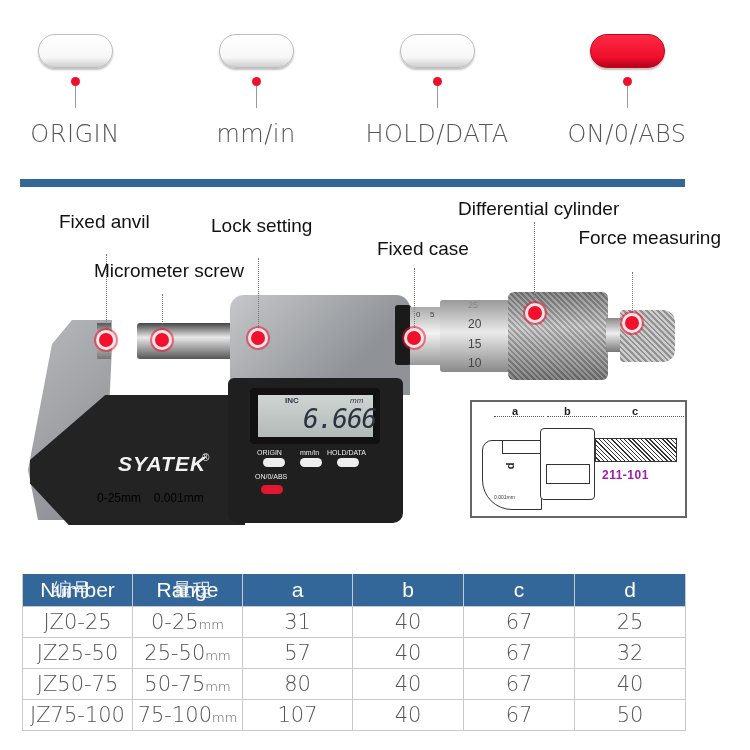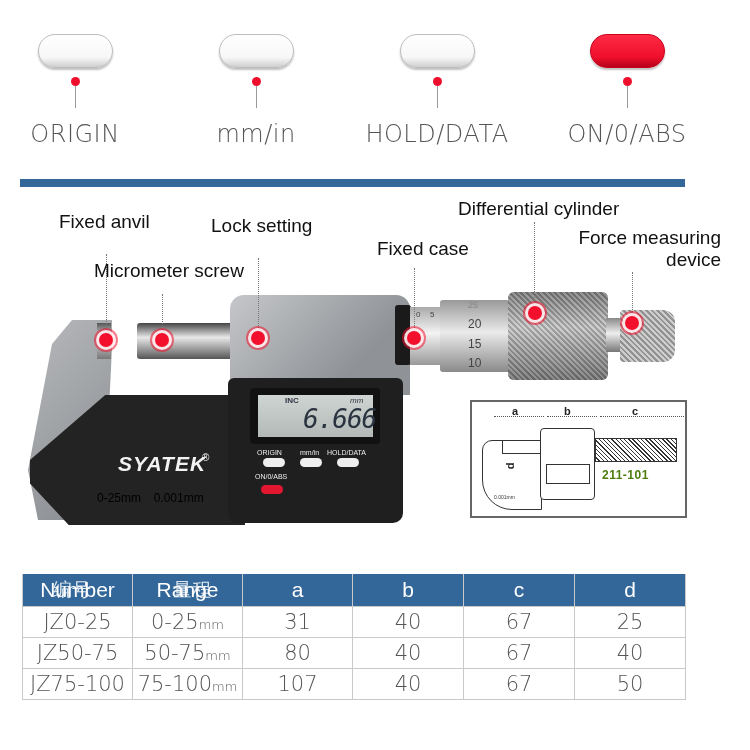--- a/index.html
+++ b/index.html
@@ -55,21 +55,21 @@
                  background: repeating-linear-gradient(45deg, #c4c4c4 0 2px, #8c8c8c 2px 4px), #aaa; border-radius: 6px; }
   .ratchet-big::after { content: ""; position: absolute; inset: 0; border-radius: 6px; background: linear-gradient(rgba(0,0,0,0.25), rgba(255,255,255,0.2) 40%, rgba(0,0,0,0.3)); }
   .ratchet-neck { position: absolute; left: 606px; top: 318px; width: 16px; height: 34px; background: linear-gradient(#888, #eee 45%, #777); }
   .ratchet-small { position: absolute; left: 620px; top: 310px; width: 55px; height: 52px;
                    background: repeating-linear-gradient(45deg, #cdcdcd 0 2px, #919191 2px 4px); border-radius: 4px 12px 12px 4px; }
 
   
   .diagram { position: absolute; left: 470px; top: 400px; width: 217px; height: 118px; border: 2px solid #666; background: #fff; }
   .diag-letter { position: absolute; top: 3px; font-size: 11px; font-weight: bold; color: #222; }
   .diag-dim { position: absolute; top: 14px; height: 0; border-top: 1px dotted #555; }
-  .diag-model { position: absolute; left: 130px; top: 66px; font-size: 12px; font-weight: bold; color: #4d7c0f; letter-spacing: 0.5px; }
+  .diag-model { position: absolute; left: 130px; top: 66px; font-size: 12px; font-weight: bold; color: #a21caf; letter-spacing: 0.5px; }
   .diag-shape { position: absolute; border: 1.5px solid #333; background: #fff; }
 
   
   .spec-table { position: absolute; left: 22px; top: 574px; width: 663px; border-collapse: collapse; table-layout: fixed; }
   .spec-table th { background: #336699; color: #fff; font-weight: normal; font-size: 21px; height: 32px; border: 1px solid #c9c9c9; border-top: none; }
   .spec-table td { font-size: 21px; color: #555; text-align: center; height: 31px; border: 1px solid #c9c9c9; font-family: "DejaVu Sans", sans-serif; font-weight: 300; white-space: nowrap; }
   .spec-table .unit { font-size: 13px; }
   .spec-table col.c1 { width: 110px; }
   .spec-table col.c2 { width: 110px; }
   .spec-table col.c3 { width: 110px; }
@@ -164,21 +164,20 @@
   <span class="callout" style="left:377px;top:238px;">Fixed case</span>
   <div class="leader" style="left:414px;top:268px;height:68px;"></div>
   <div class="target" style="left:407px;top:331px;"></div>
 
   <span class="callout" style="left:458px;top:198px;">Differential cylinder</span>
   <div class="leader" style="left:534px;top:222px;height:88px;"></div>
   <div class="target" style="left:528px;top:306px;"></div>
 
   <div class="callout center" style="left:551px;top:227px;width:170px;">
     <div>Force measuring</div>
-    <div>device</div>
   </div>
   <div class="leader" style="left:632px;top:272px;height:46px;"></div>
   <div class="target" style="left:625px;top:316px;"></div>
 </div>
 
 <div class="diagram">
   <span class="diag-letter" style="left:40px;">a</span>
   <span class="diag-letter" style="left:92px;">b</span>
   <span class="diag-letter" style="left:160px;">c</span>
   <div class="diag-dim" style="left:22px;width:50px;"></div>
@@ -216,20 +215,28 @@
   <tbody>
     <tr>
       <td>JZ0-25</td>
       <td><span>0-25</span><span class="unit">mm</span></td>
       <td>31</td>
       <td>40</td>
       <td>67</td>
       <td>25</td>
     </tr>
     <tr>
+      <td>JZ25-50</td>
+      <td><span>25-50</span><span class="unit">mm</span></td>
+      <td>57</td>
+      <td>40</td>
+      <td>67</td>
+      <td>32</td>
+    </tr>
+    <tr>
       <td>JZ50-75</td>
       <td><span>50-75</span><span class="unit">mm</span></td>
       <td>80</td>
       <td>40</td>
       <td>67</td>
       <td>40</td>
     </tr>
     <tr>
       <td>JZ75-100</td>
       <td><span>75-100</span><span class="unit">mm</span></td>

